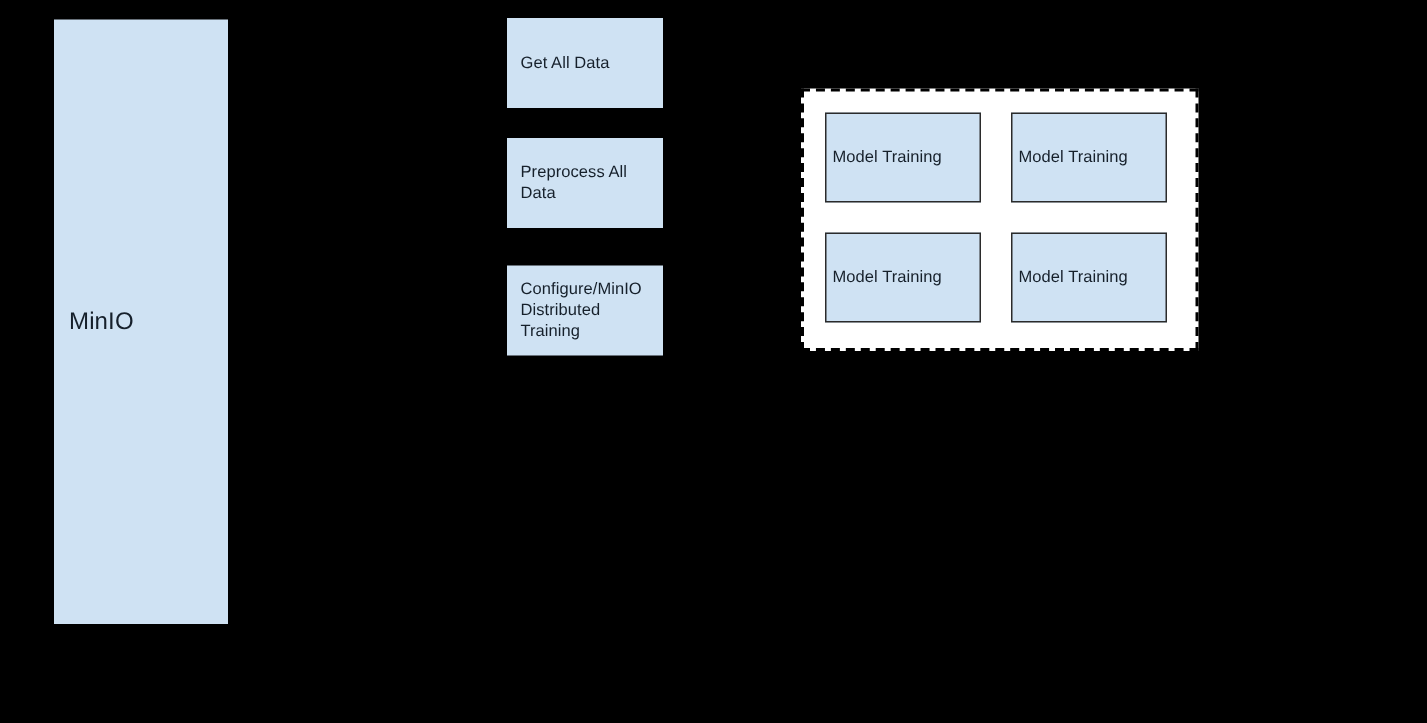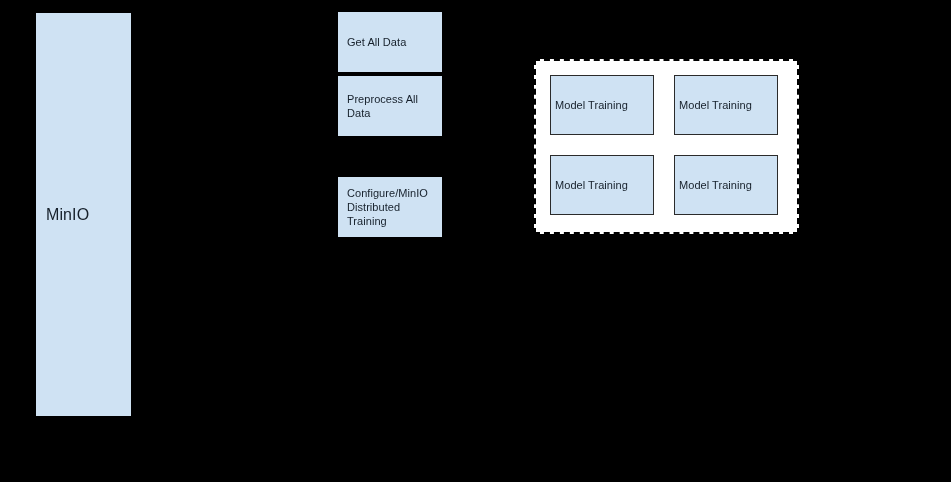--- a/index.html
+++ b/index.html
@@ -31,21 +31,21 @@
   .node .node-label {
     display: block;
     white-space: pre-line;
     text-align: left;
   }
 
   
   #minio-node {
     left: 36px;
     top: 13px;
-    width: 95px;
+    width: 116px;
     height: 403px;
     padding: 0 10px;
   }
   #minio-node .node-label {
     font-size: 16px;
     line-height: 19px;
     letter-spacing: 0.1px;
   }
 
   
@@ -54,21 +54,21 @@
     width: 104px;
     height: 60px;
     padding: 0 9px;
   }
   .step-node .node-label {
     font-size: 11px;
     line-height: 14px;
     letter-spacing: 0.05px;
   }
   #step-node-0 { top: 12px; }
-  #step-node-1 { top: 76px; }
+  #step-node-1 { top: 92px; }
   #step-node-2 { top: 177px; }
   #step-node-3 { top: 260px; }
 
   
   #training-cluster {
     position: absolute;
     left: 534px;
     top: 59px;
     width: 265px;
     height: 175px;

